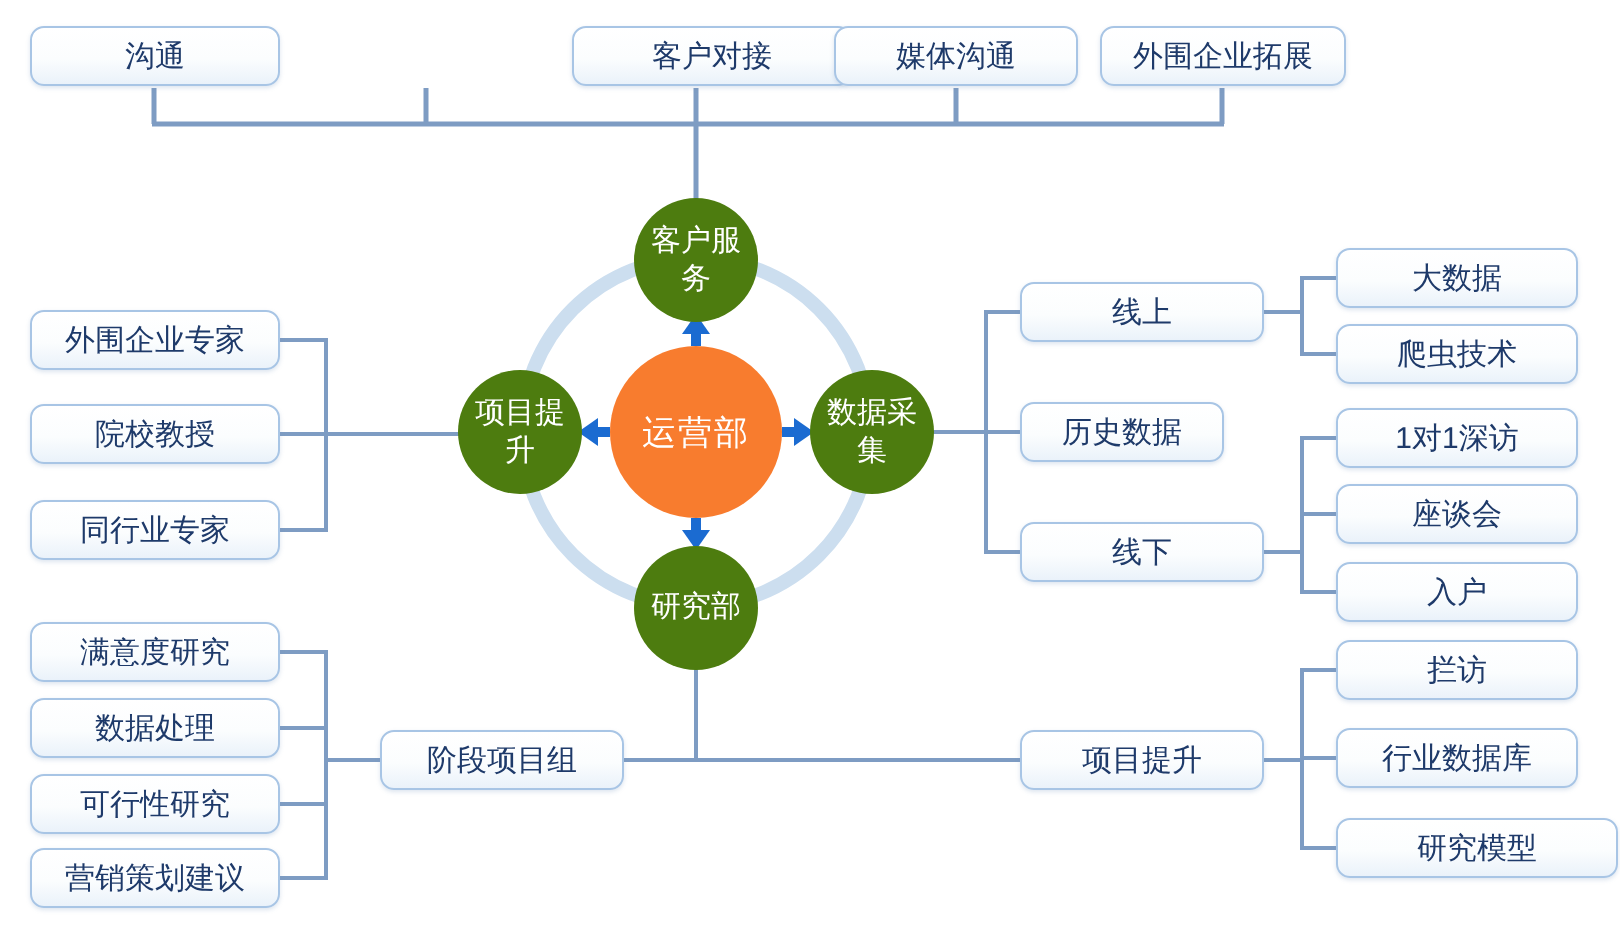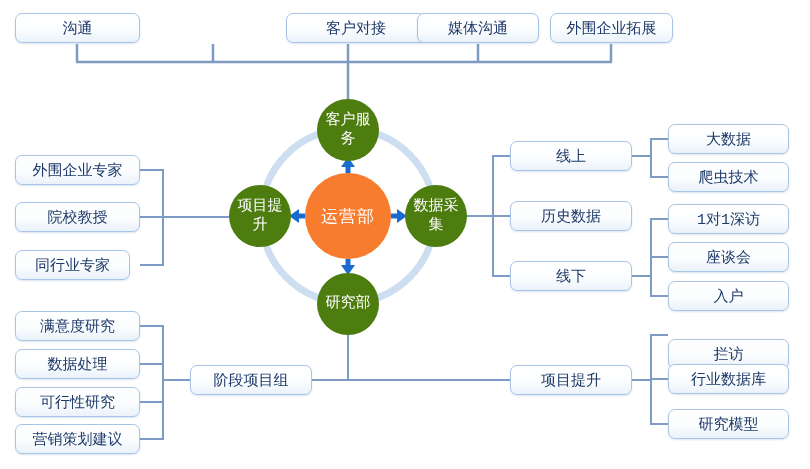--- a/index.html
+++ b/index.html
@@ -1,18 +1,18 @@
 <!DOCTYPE html>
 <html><head>
 <meta charset="utf-8">
 <style>
   html,body{margin:0;padding:0;background:#fff;}
   #stage{
     position:relative;width:810px;height:469px;background:#ffffff;overflow:hidden;
-    font-family:Liberation Mono, monospace;
+    font-family:Liberation Sans, sans-serif;
   }
   #wires{position:absolute;left:0;top:0;width:810px;height:469px;}
   .box{
     position:absolute;height:30px;box-sizing:border-box;
     border:1px solid #a8c5e5;border-radius:7px;
     background:linear-gradient(180deg,#ffffff 0%,#fbfdfe 55%,#eaf2fa 100%);
     color:#1e3a6a;font-size:15px;
     display:flex;align-items:center;justify-content:center;
     box-shadow:0 1px 2px rgba(120,150,190,.25);
     white-space:nowrap;z-index:3;
@@ -73,38 +73,38 @@
   <div class="box" style="left:550px;top:13px;width:123px;">外围企业拓展</div>
 
   <div class="circle sat" style="left:317px;top:99px;">客户服务</div>
   <div class="circle sat" style="left:229px;top:185px;">项目提升</div>
   <div class="circle sat" style="left:405px;top:185px;">数据采集</div>
   <div class="circle sat" style="left:317px;top:273px;">研究部</div>
   <div class="circle hub" style="left:305px;top:173px;">运营部</div>
 
   <div class="box" style="left:15px;top:155px;width:125px;">外围企业专家</div>
   <div class="box" style="left:15px;top:202px;width:125px;">院校教授</div>
-  <div class="box" style="left:15px;top:250px;width:115px;">同行业专家</div>
+  <div class="box" style="left:15px;top:250px;width:125px;">同行业专家</div>
 
   <div class="box" style="left:510px;top:141px;width:122px;">线上</div>
-  <div class="box" style="left:510px;top:201px;width:122px;">历史数据</div>
+  <div class="box" style="left:510px;top:201px;width:102px;">历史数据</div>
   <div class="box" style="left:510px;top:261px;width:122px;">线下</div>
 
   <div class="box" style="left:668px;top:124px;width:121px;">大数据</div>
   <div class="box" style="left:668px;top:162px;width:121px;">爬虫技术</div>
 
   <div class="box" style="left:668px;top:204px;width:121px;">1对1深访</div>
   <div class="box" style="left:668px;top:242px;width:121px;">座谈会</div>
   <div class="box" style="left:668px;top:281px;width:121px;">入户</div>
 
   <div class="box" style="left:15px;top:311px;width:125px;">满意度研究</div>
   <div class="box" style="left:15px;top:349px;width:125px;">数据处理</div>
   <div class="box" style="left:15px;top:387px;width:125px;">可行性研究</div>
   <div class="box" style="left:15px;top:424px;width:125px;">营销策划建议</div>
 
   <div class="box" style="left:190px;top:365px;width:122px;">阶段项目组</div>
   <div class="box" style="left:510px;top:365px;width:122px;">项目提升</div>
 
-  <div class="box" style="left:668px;top:320px;width:121px;margin-top:19px;">拦访</div>
+  <div class="box" style="left:668px;top:320px;width:121px;">拦访</div>
   <div class="box" style="left:668px;top:364px;width:121px;">行业数据库</div>
-  <div class="box" style="left:668px;top:409px;width:121px;">研究模型</div>
+  <div class="box" style="left:668px;top:409px;width:141px;">研究模型</div>
 
 </div>
 
 </body></html>

